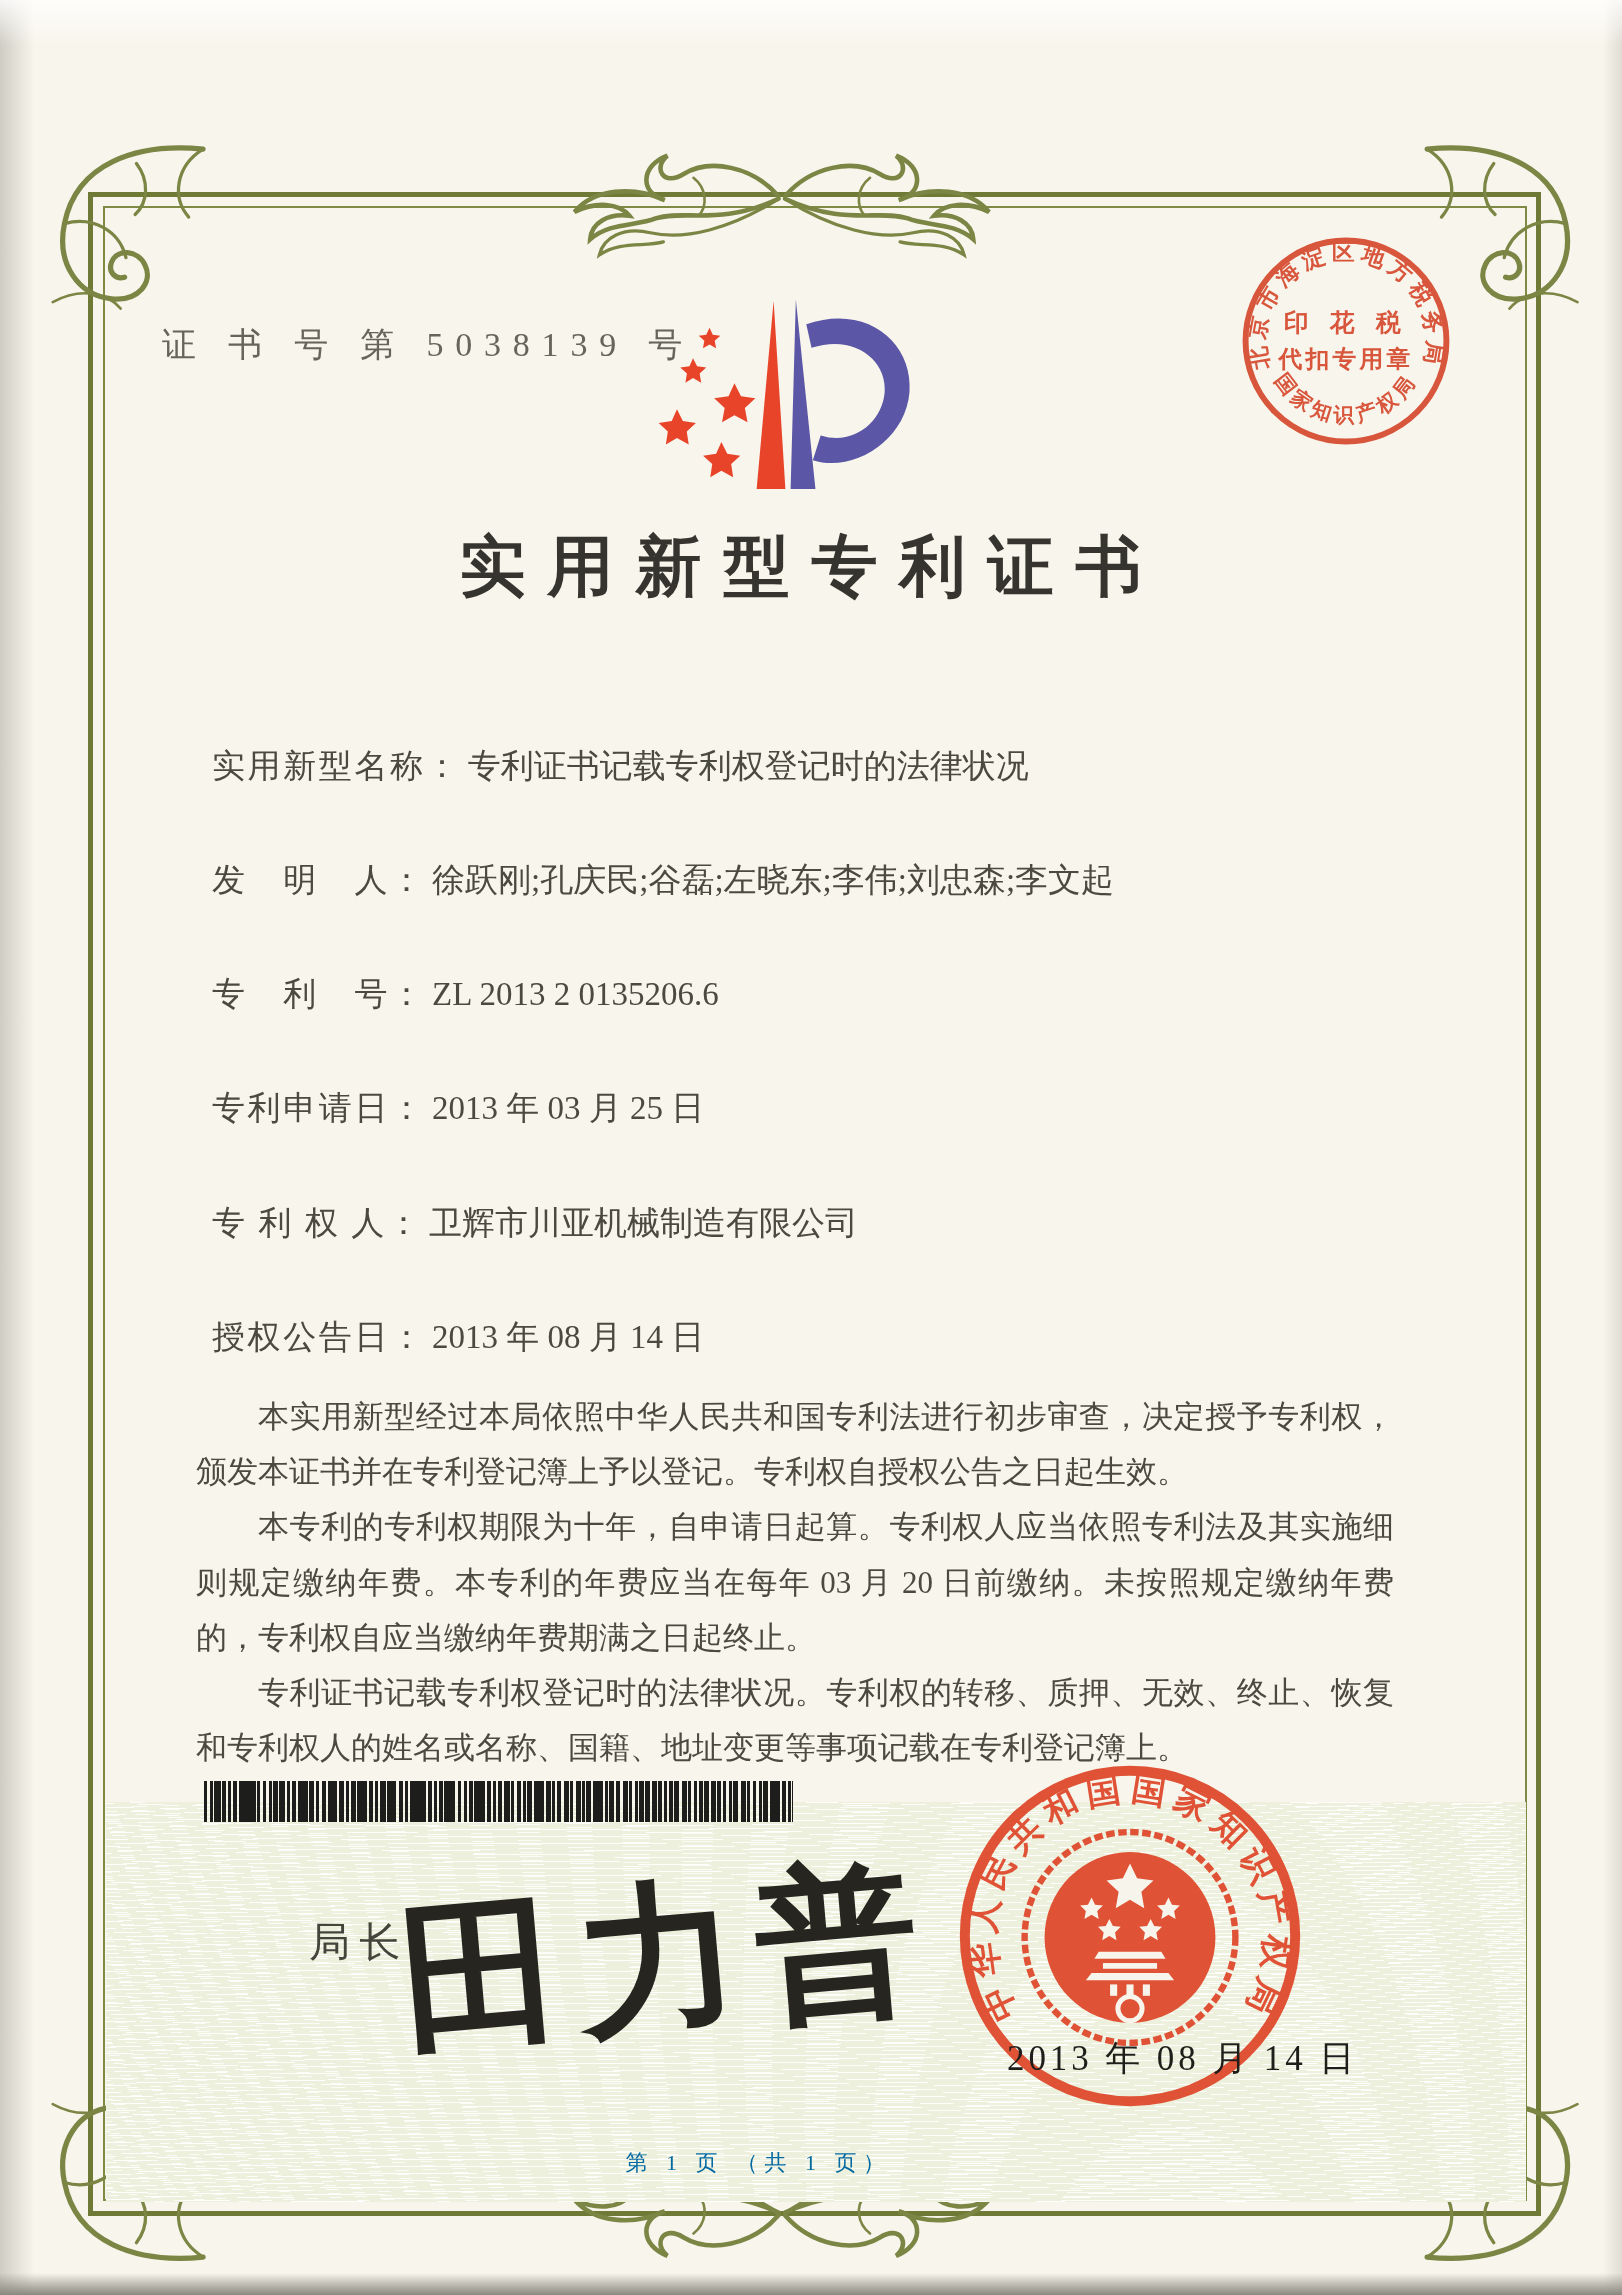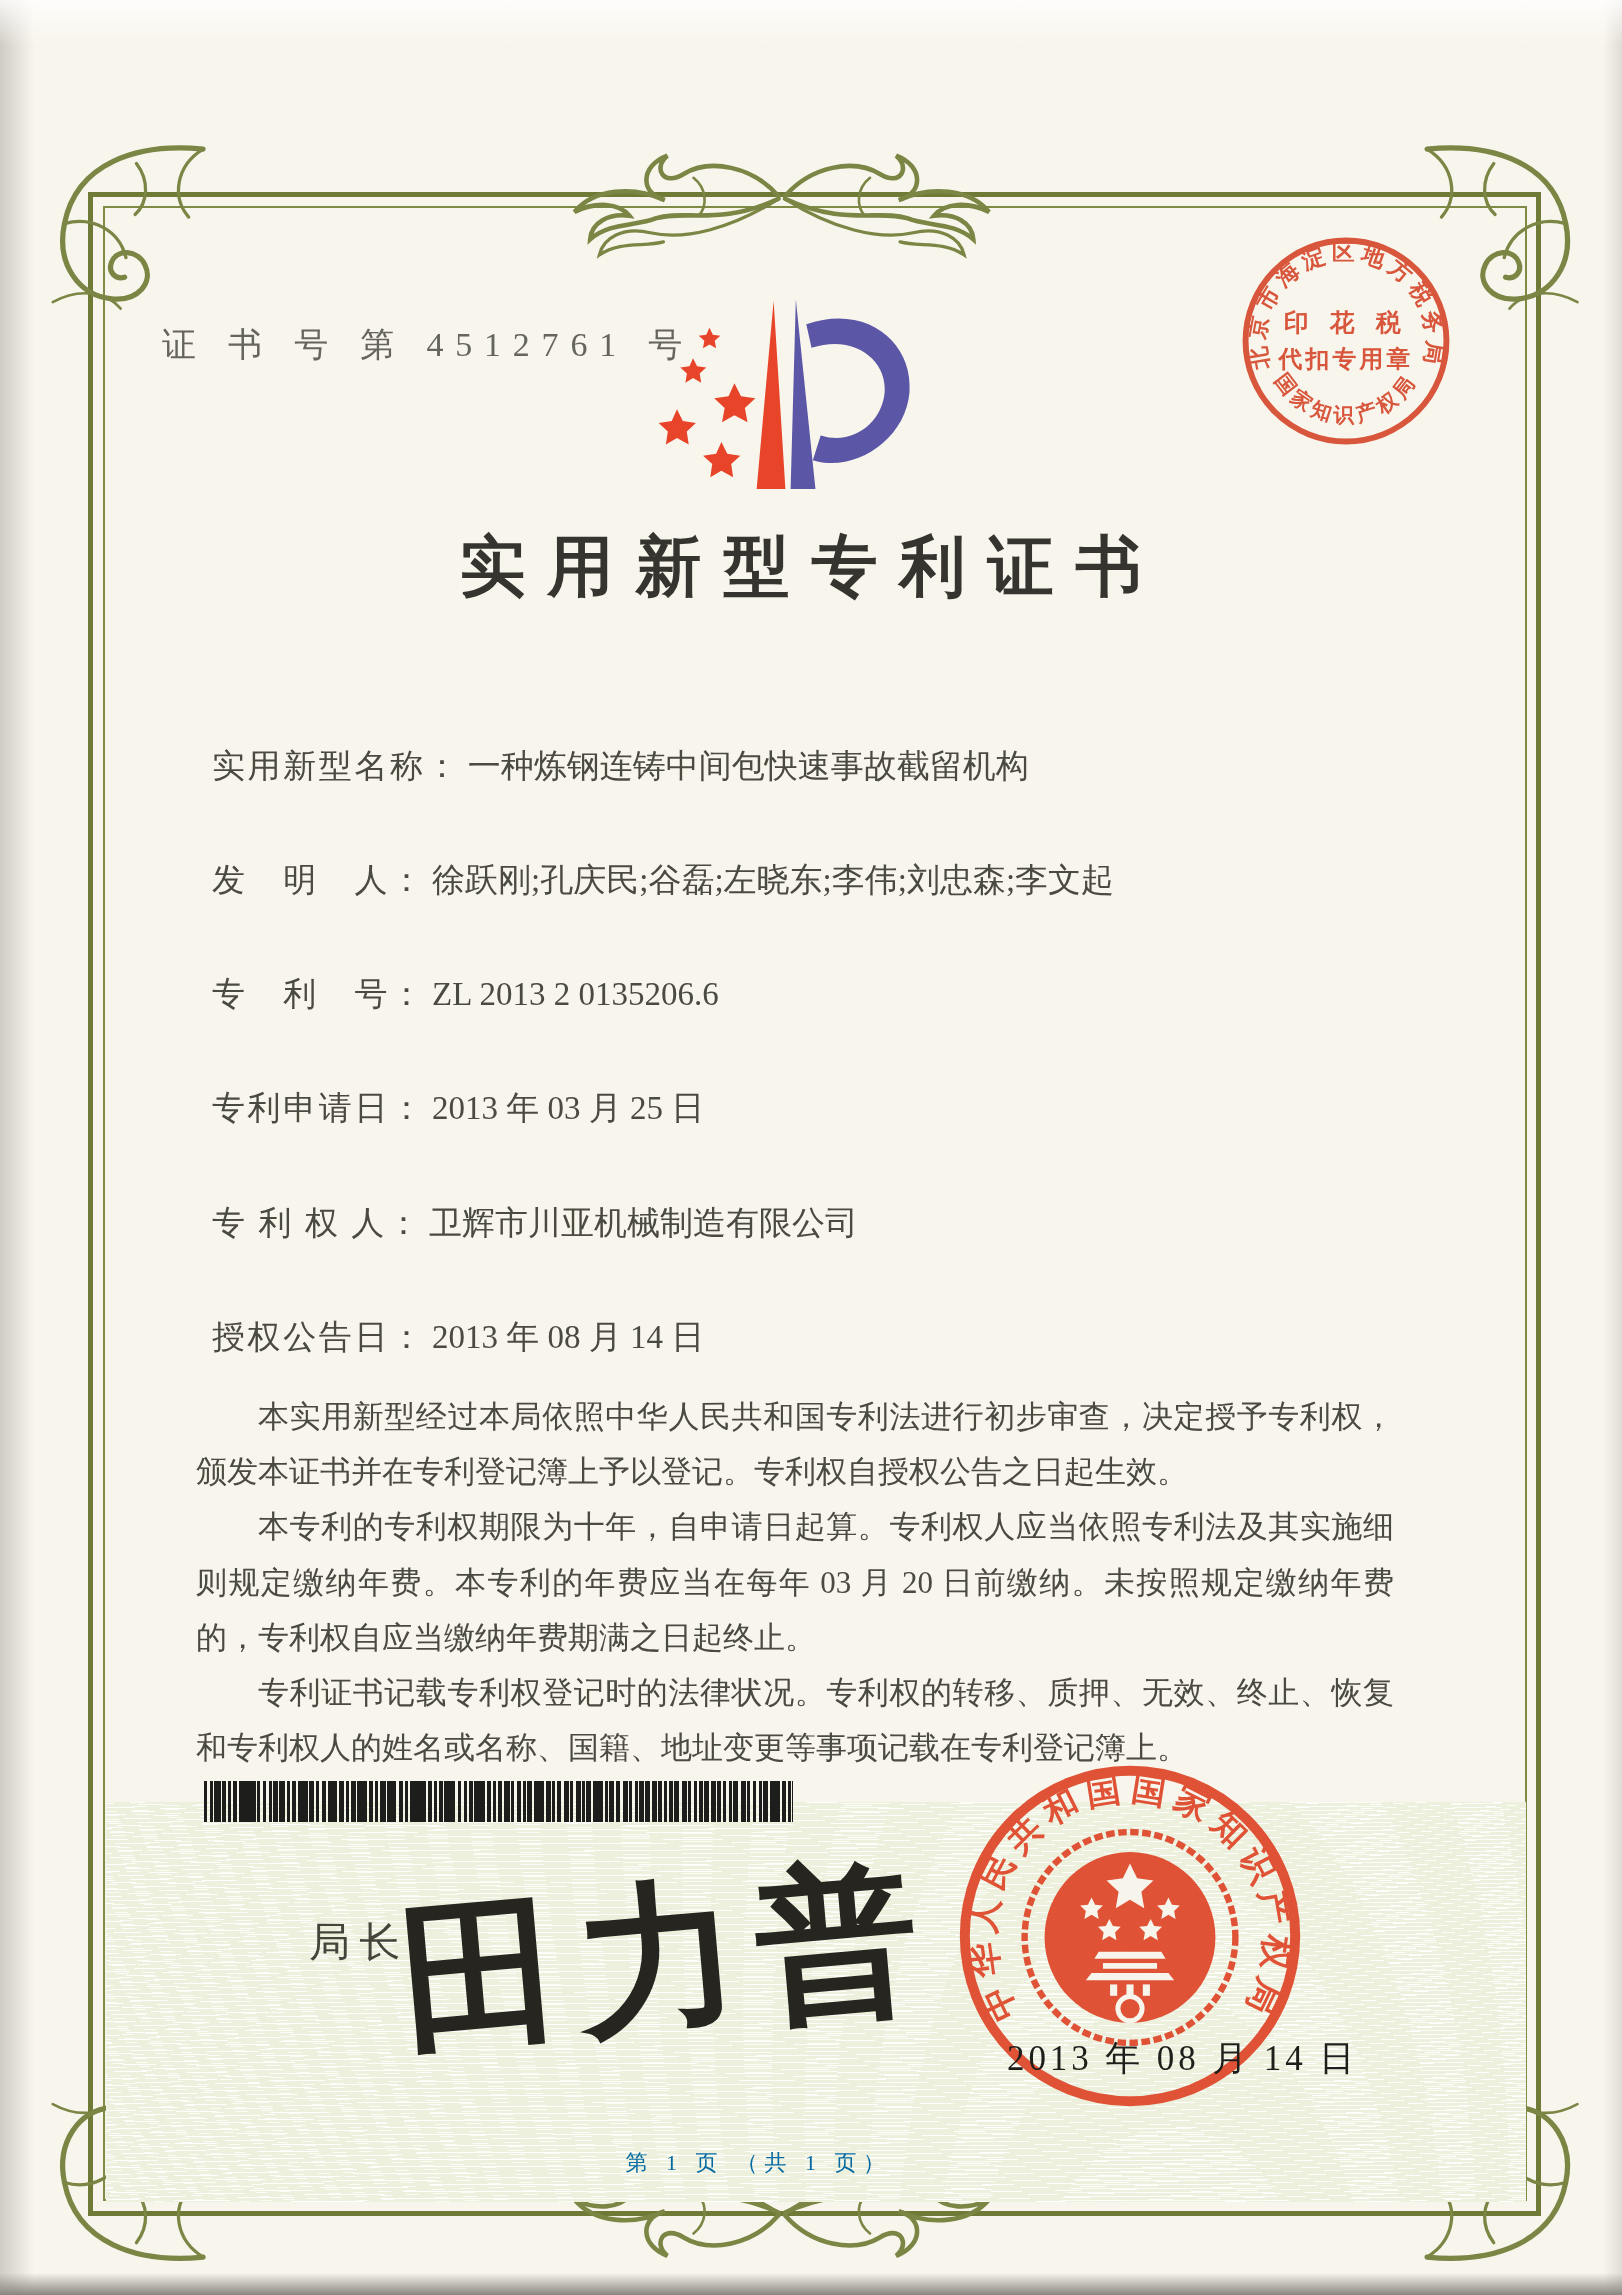--- a/index.html
+++ b/index.html
@@ -98,21 +98,21 @@
       </g>
     </defs>
     <use xlink:href="#flourish" href="#flourish" x="1195" y="228"></use>
     <use xlink:href="#flourish" href="#flourish" transform="translate(1195,3460) scale(1,-1)"></use>
     <use xlink:href="#cornerOrn" href="#cornerOrn" transform="translate(58,210)"></use>
     <use xlink:href="#cornerOrn" href="#cornerOrn" transform="translate(2434,210) scale(-1,1)"></use>
     <use xlink:href="#cornerOrn" href="#cornerOrn" transform="translate(58,3470) scale(1,-1)"></use>
     <use xlink:href="#cornerOrn" href="#cornerOrn" transform="translate(2434,3470) scale(-1,-1)"></use>
   </svg>
 
-  <div class="cert-number">证 书 号 第 4512761 号</div>
+  <div class="cert-number">证 书 号 第 5038139 号</div>
 
   <svg class="logo" width="262" height="209" viewBox="0 0 400 320" xmlns="http://www.w3.org/2000/svg">
     <g fill="#e8442a">
       <path d="M122,82 l7,15 16,2 -12,11 3,16 -14,-8 -14,8 3,-16 -12,-11 16,-2 z" transform="translate(-8,-6) scale(0.72)"></path>
       <path d="M70,128 l8,16 18,2 -13,12 3,18 -16,-9 -15,9 3,-18 -13,-12 18,-2 z" transform="scale(0.78)"></path>
       <path d="M118,138 l10,20 22,3 -16,15 4,22 -20,-11 -19,11 4,-22 -16,-15 22,-3 z"></path>
       <path d="M30,178 l9,18 20,3 -14,13 3,20 -18,-10 -17,10 3,-20 -14,-13 20,-3 z"></path>
       <path d="M98,228 l9,18 20,3 -14,13 3,20 -18,-10 -17,10 3,-20 -14,-13 20,-3 z"></path>
       <polygon points="178,12 196,300 152,300"></polygon>
     </g>
@@ -134,21 +134,21 @@
     <text font-size="38" font-weight="bold" fill="#d6492e" letter-spacing="8">
       <textPath xlink:href="#taxBottom" href="#taxBottom" startOffset="50%" text-anchor="middle">国家知识产权局</textPath>
     </text>
     <text x="200" y="182" text-anchor="middle" font-size="46" font-weight="bold" fill="#d6492e" letter-spacing="14">印 花 税</text>
     <text x="200" y="248" text-anchor="middle" font-size="44" font-weight="bold" fill="#d6492e" letter-spacing="6">代扣专用章</text>
   </svg>
 
   <div class="doc-title">实用新型专利证书</div>
 
   <div class="field f0">
-    <span class="lbl">实用新型名称：</span><span class="val">一种炼钢连铸中间包快速事故截留机构</span>
+    <span class="lbl">实用新型名称：</span><span class="val">专利证书记载专利权登记时的法律状况</span>
   </div>
   <div class="field f1">
     <span class="lbl">发　明　人：</span><span class="val">徐跃刚;孔庆民;谷磊;左晓东;李伟;刘忠森;李文起</span>
   </div>
   <div class="field f2">
     <span class="lbl">专　利　号：</span><span class="val">ZL 2013 2 0135206.6</span>
   </div>
   <div class="field f3">
     <span class="lbl">专利申请日：</span><span class="val">2013 年 03 月 25 日</span>
   </div>

